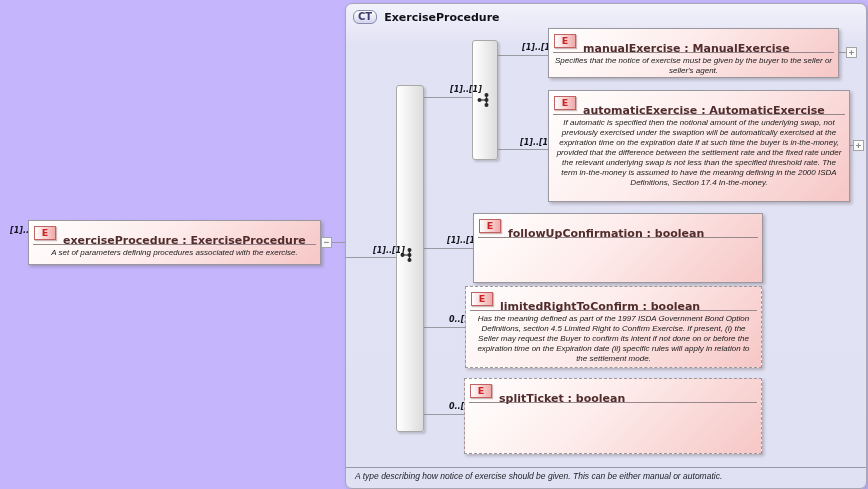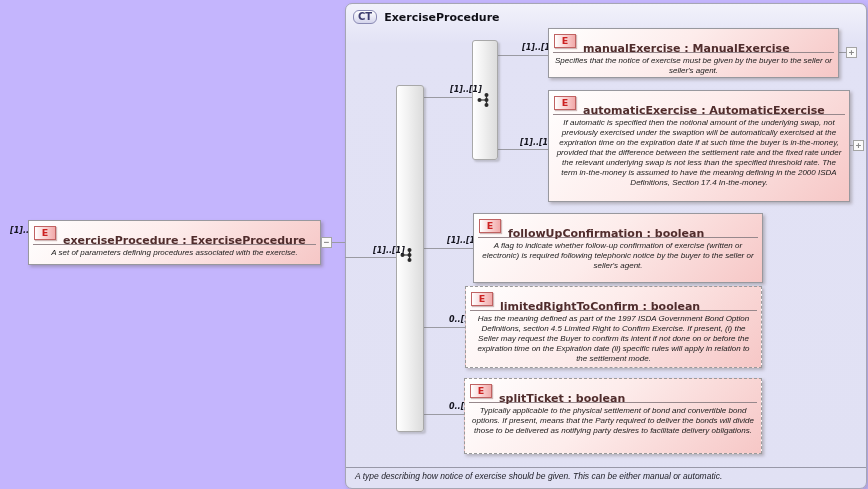--- a/index.html
+++ b/index.html
@@ -132,34 +132,32 @@
     <div class="desc">If automatic is specified then the notional amount of the underlying swap, not previously exercised under the swaption will be automatically exercised at the expriration time on the expiration date if at such time the buyer is in-the-money, provided that the difference between the settlement rate and the fixed rate under the relevant underlying swap is not less than the specified threshold rate. The term in-the-money is assumed to have the meaning defining in the 2000 ISDA Definitions, Section 17.4 In-the-money.</div>
   </div>
   <div class="toggle" style="left:853px;top:140px;">+</div>
 
   <div class="ebox" style="left:473px;top:213px;width:290px;height:70px;">
     <div class="hdr">
       <span class="e-badge">E</span>
       <span class="ttl">followUpConfirmation : boolean</span>
     </div>
     <div class="divider"></div>
-    <div class="desc">A flag to indicate whether follow-up confirmation of exercise (written or electronic) is required following telephonic notice by the buyer to the seller or seller's agent.</div>
   </div>
 
   <div class="ebox dashed" style="left:465px;top:286px;width:297px;height:82px;">
     <div class="hdr">
       <span class="e-badge">E</span>
       <span class="ttl">limitedRightToConfirm : boolean</span>
     </div>
     <div class="divider"></div>
     <div class="desc">Has the meaning defined as part of the 1997 ISDA Government Bond Option Definitions, section 4.5 Limited Right to Confirm Exercise. If present, (i) the Seller may request the Buyer to confirm its intent if not done on or before the expiration time on the Expiration date (ii) specific rules will apply in relation to the settlement mode.</div>
   </div>
 
   <div class="ebox dashed" style="left:464px;top:378px;width:298px;height:76px;">
     <div class="hdr">
       <span class="e-badge">E</span>
       <span class="ttl">splitTicket : boolean</span>
     </div>
     <div class="divider"></div>
-    <div class="desc">Typically applicable to the physical settlement of bond and convertible bond options. If present, means that the Party required to deliver the bonds will divide those to be delivered as notifying party desires to facilitate delivery obligations.</div>
   </div>
 
 </div>
 
 </body></html>

